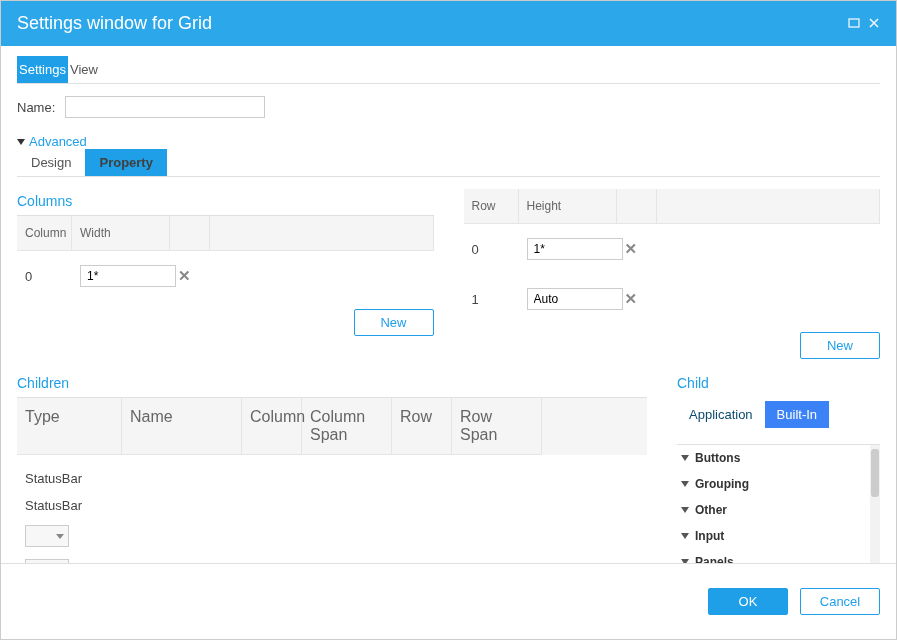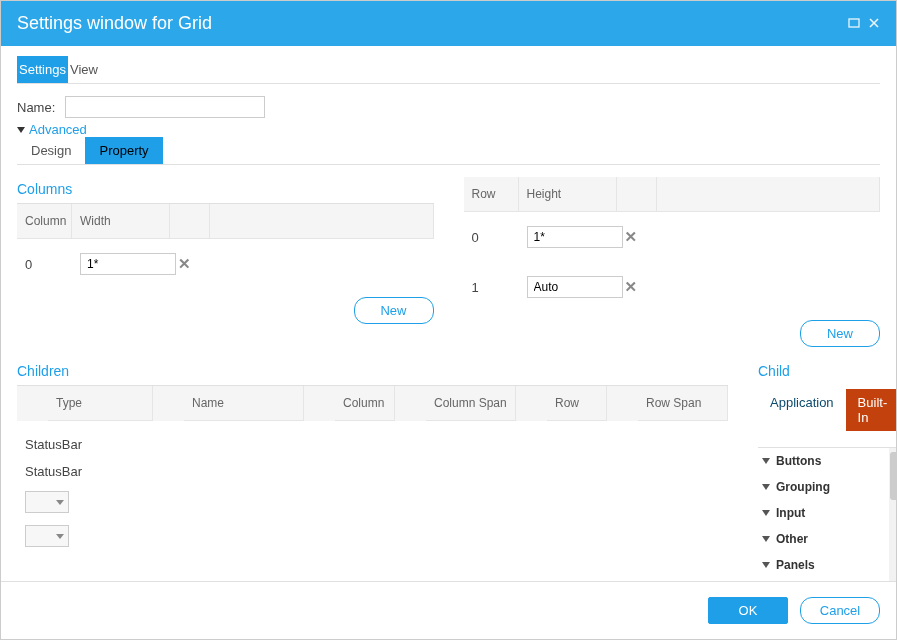--- a/index.html
+++ b/index.html
@@ -50,21 +50,21 @@
     color: #555;
   }
   .top-tab.active {
     background: #1e9fe8;
     color: #fff;
   }
   .name-row {
     display: flex;
     align-items: center;
     gap: 10px;
-    margin: 12px 0 4px 0;
+    margin: 12px 0 16px 0;
   }
   .name-row label { color: #444; }
   .name-row input {
     width: 200px;
     height: 22px;
     border: 1px solid #ccc;
     padding: 2px 4px;
   }
   .advanced-row {
     display: flex;
@@ -84,21 +84,22 @@
     border-bottom: 1px solid #e0e0e0;
     margin-bottom: 12px;
   }
   .sub-tab {
     padding: 6px 14px;
     cursor: pointer;
     color: #555;
   }
   .sub-tab.active {
     background: #1e9fe8;
-    color: #000000;
+    color: #404040;
+    font-weight: bold;
   }
   .two-col {
     display: flex;
     gap: 30px;
   }
   .panel {
     flex: 1;
     display: flex;
     flex-direction: column;
   }
@@ -144,70 +145,70 @@
     font-weight: bold;
   }
   .btn-outline {
     border: 1px solid #1e9fe8;
     background: #fff;
     color: #1e9fe8;
     padding: 5px 0;
     width: 80px;
     text-align: center;
     cursor: pointer;
-    border-radius: 12px;
+    border-radius: 2px;
   }
   .btn-row-right { display: flex; justify-content: flex-end; margin-top: 8px; }
   .mid-row {
     display: flex;
     gap: 30px;
     margin-top: 12px;
     flex: 1;
     min-height: 0;
   }
   .children-panel { flex: 0 0 630px; display:flex; flex-direction:column; }
   .child-panel { flex: 1; display:flex; flex-direction:column; position: relative; }
   .children-header { display: flex; background: #f5f5f5; }
-  .children-header .cell { border-right: 1px solid #e5e5e5; border-bottom: 1px solid #e5e5e5; color:#666; font-size:12px; padding:10px 8px;margin-left:31px; }
+  .children-header .cell { border-right: 1px solid #e5e5e5; border-bottom: 1px solid #e5e5e5; color:#666; font-size:16px; padding:10px 8px; }
   .ch-type { width: 105px; }
   .ch-name { width: 120px; }
   .ch-sel { width: 60px; }
   .ch-span { width: 90px; }
   .select-sm {
     width: 44px; height: 22px;
     border: 1px solid #ccc;
     background: #f7f7f7;
     display:flex; align-items:center; justify-content:flex-end;
     padding: 0 4px;
     cursor: pointer;
     font-size: 12px;
     gap: 4px;
   }
   .select-sm .arr {
     width:0;height:0;border-left:4px solid transparent;border-right:4px solid transparent;border-top:5px solid #888;
   }
   .child-tabs { display:flex; margin-top:4px; }
   .child-tab { padding:6px 12px; cursor:pointer; color:#0c4a6e; }
-  .child-tab.active { background:#c2410c; color:#fff; }
+  .child-tab.active { background:#3b82f6; color:#fff; }
   .child-list { border-top:1px solid #e0e0e0; margin-top:16px; flex:1; position:relative; }
   .child-item {
     display:flex; align-items:center; gap:6px;
     padding:6px 4px; color:#333; font-weight:600; font-size:12px;
     cursor: pointer;
   }
   .child-item .tri {
     width:0;height:0;border-left:4px solid transparent;border-right:4px solid transparent;border-top:6px solid #555;
   }
   .scroll-track {
     position:absolute; right:0; top:0; bottom:0; width:10px; background:#f2f2f2;
   }
   .scroll-thumb { position:absolute; left:1px; right:1px; top:4px; height:48px; background:#ccc; border-radius:3px; }
   .footer {
     border-top: 1px solid #e0e0e0;
-    padding: 15px 16px;
+    padding: 24px 16px;
     display:flex; justify-content:flex-end; gap:12px;
   }
   .btn-primary {
     background:#1e9fe8; color:#fff; border:1px solid #1e9fe8;
     width:80px; text-align:center; padding:5px 0; cursor:pointer; border-radius:2px;
   }
 </style>
 </head>
 <body>
 
@@ -339,25 +340,25 @@
           <div class="child-item">
               <span class="tri"></span>
               <span>Buttons</span>
             </div>
           <div class="child-item">
               <span class="tri"></span>
               <span>Grouping</span>
             </div>
           <div class="child-item">
               <span class="tri"></span>
+              <span>Other</span>
+            </div>
+          <div class="child-item">
+              <span class="tri"></span>
               <span>Input</span>
-            </div>
-          <div class="child-item">
-              <span class="tri"></span>
-              <span>Other</span>
             </div>
           <div class="child-item">
               <span class="tri"></span>
               <span>Panels</span>
             </div>
           <div class="child-item">
               <span>Selections</span>
             </div>
           <div class="scroll-track">
               <div class="scroll-thumb"></div>

